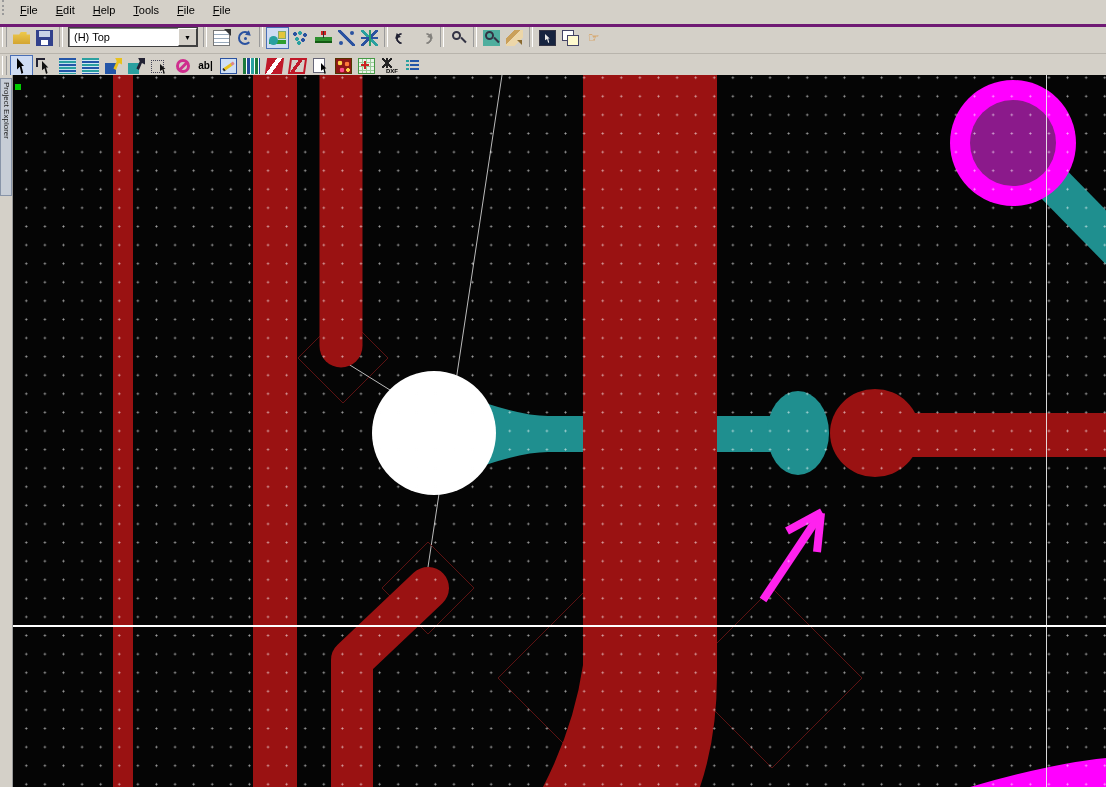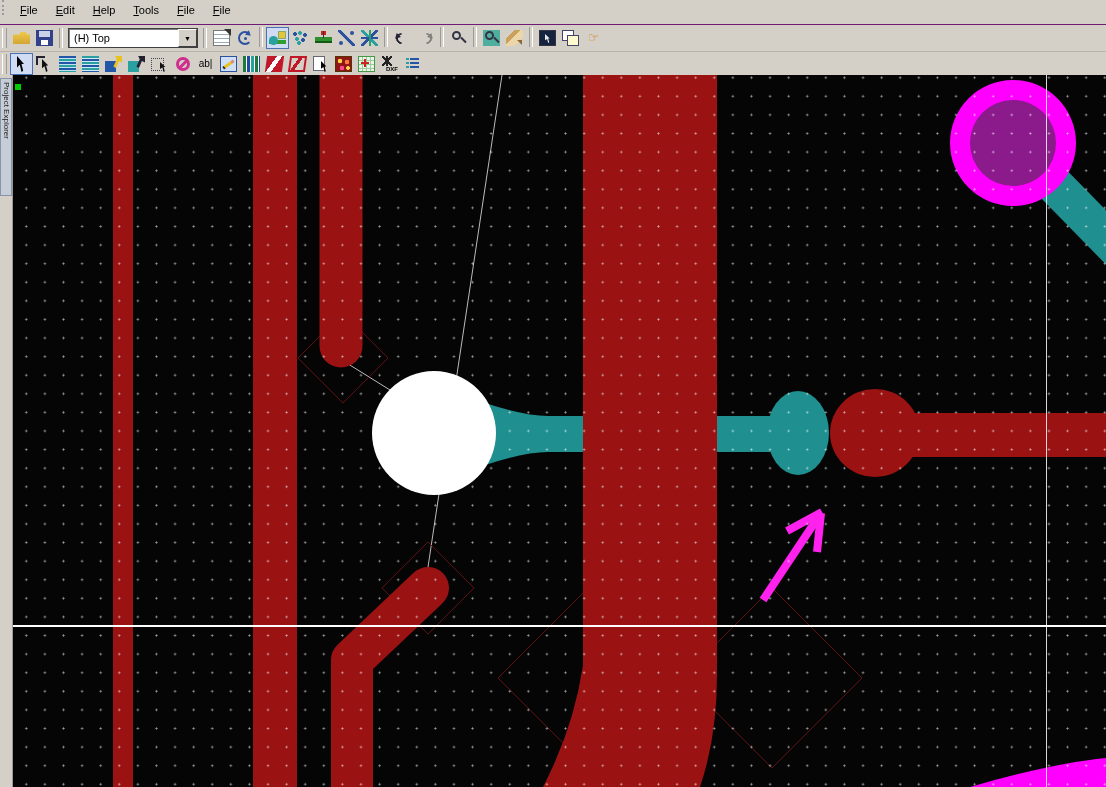--- a/index.html
+++ b/index.html
@@ -2,21 +2,21 @@
 <html><head>
 <meta charset="utf-8">
 <style>
   html,body{margin:0;padding:0}
   body{width:1106px;height:787px;background:#d4d0c8;font-family:"Liberation Sans",sans-serif;font-size:11px;overflow:hidden;position:relative}
   
   .menubar{height:24px;display:flex;background:#d4d0c8}
   .mgrip{width:4px;height:15px;border-left:2px dotted #9a9a9a;margin:0 3px 0 2px}
   .menu-item{display:inline-block;padding:4px 9px;color:#000;cursor:default}
   .menu-item::first-letter{text-decoration:underline}
-  .tbar{height:26px;display:flex;align-items:center;background:#d4d0c8;border-top:1px solid #701a75}
+  .tbar{height:26px;display:flex;align-items:flex-start;background:#d4d0c8;border-top:3px solid #701a75}
   .tbar2{height:24px;display:flex;align-items:center;background:#d4d0c8;border-top:1px solid #b8b4ac}
   .tsep{width:2px;height:20px;margin:0 3px;border-left:1px solid #9a9a9a;border-right:1px solid #ffffff}
   .tgrip{width:3px;height:20px;margin:0 3px 0 2px;border-left:1px solid #ffffff;border-right:1px solid #9a9a9a}
   button.tbtn{width:23px;height:22px;display:flex;align-items:center;justify-content:center;flex:none;border:1px solid transparent;background:transparent;padding:0;margin:0}
   button.tbtn.active{border:1px solid #4a6fb5;background:#cfdcf3}
   button.tbtn.disabled{opacity:.45;filter:grayscale(1)}
   .ticon{width:17px;height:16px;position:relative;display:block;box-sizing:border-box}
   
   .combo{width:130px;height:20px;background:#fff;display:flex;align-items:stretch;box-shadow:inset 1px 1px 0 #808080,inset -1px -1px 0 #fff;border:1px solid #404040;box-sizing:border-box;margin:0 2px}
   .combo-text{flex:1;padding:3px 0 0 5px;color:#000;font-size:11px;white-space:nowrap;overflow:hidden}
@@ -70,21 +70,21 @@
   .ic-waves-a{background:repeating-linear-gradient(180deg,#2456a8 0 2px,#bfe2ee 2px 3px,#2aa0a0 3px 5px,#bfe2ee 5px 6px)}
   .ic-waves-b{background:repeating-linear-gradient(180deg,#2aa0a0 0 2px,#cfeaf2 2px 3px,#2456a8 3px 5px,#cfeaf2 5px 6px)}
   .ic-layer-arrow-a{background:linear-gradient(#2456a8,#2456a8) left bottom/11px 11px no-repeat}
   .ic-layer-arrow-a::after{content:"";position:absolute;right:0;top:0;width:11px;height:12px;background:#e8c21e;clip-path:polygon(100% 0,100% 55%,72% 42%,45% 100%,22% 88%,52% 28%,38% 0)}
   .ic-layer-arrow-b{background:linear-gradient(#2aa0a0,#2aa0a0) left bottom/11px 11px no-repeat}
   .ic-layer-arrow-b::after{content:"";position:absolute;right:0;top:0;width:11px;height:12px;background:#223;clip-path:polygon(100% 0,100% 55%,72% 42%,45% 100%,22% 88%,52% 28%,38% 0)}
   .ic-shape-cursor::before{content:"";position:absolute;left:0;top:2px;width:11px;height:11px;border:1px dotted #445}
   .ic-shape-cursor::after{content:"";position:absolute;right:0;bottom:0;width:8px;height:10px;background:#111;clip-path:polygon(0 0,0 70%,30% 55%,45% 100%,60% 93%,45% 50%,68% 50%)}
   .ic-no-entry{border:3px solid #cf2e8e;border-radius:50%;width:14px;height:14px;margin:auto}
   .ic-no-entry::after{content:"";position:absolute;left:-2px;top:3px;width:12px;height:3px;background:#cf2e8e;transform:rotate(-45deg)}
-  .ic-text-tool{font-weight:normal;font-size:10px;color:#000;text-align:center;line-height:15px}
+  .ic-text-tool{font-weight:bold;font-size:10px;color:#000;text-align:center;line-height:15px}
   .ic-layer-pencil{background:#cfe0f5;border:1px solid #2a52a0}
   .ic-layer-pencil::after{content:"";position:absolute;left:1px;top:6px;width:13px;height:3px;background:linear-gradient(90deg,#333 0 2px,#e8c21e 2px 10px,#dd8888 10px);transform:rotate(-35deg)}
   .ic-columns{background:repeating-linear-gradient(90deg,#1d7a3c 0 3px,#fff 3px 4px,#234a9a 4px 7px,#fff 7px 8px,#2aa0a0 8px 11px,#fff 11px 12px)}
   .ic-flag-red{background:linear-gradient(120deg,#c01828 0 38%,#fff 38% 58%,#c01828 58%);transform:skewX(-8deg)}
   .ic-flag-outline{border:2px solid #c01828;background:linear-gradient(120deg,transparent 0 35%,#c01828 35% 55%,transparent 55%);transform:skewX(-8deg)}
   .ic-page-cursor::before{content:"";position:absolute;left:1px;top:0;width:10px;height:13px;background:#fff;border:1px solid #667}
   .ic-page-cursor::after{content:"";position:absolute;right:0;bottom:0;width:8px;height:11px;background:#000;clip-path:polygon(0 0,0 70%,30% 55%,45% 100%,60% 93%,45% 50%,68% 50%)}
   .ic-pads{background:#8e1616;border:1px solid #553300;background-image:radial-gradient(circle at 4px 4px,#ffd24a 2px,transparent 2.6px),radial-gradient(circle at 11px 5px,#ff7a3a 2px,transparent 2.6px),radial-gradient(circle at 6px 11px,#ff4a8a 2px,transparent 2.6px),radial-gradient(circle at 12px 11px,#ffd24a 1.6px,transparent 2.2px)}
   .ic-via-grid{background:#eaf4ea;border:1px solid #449944;background-image:repeating-linear-gradient(90deg,transparent 0 3px,#99cc99 3px 4px),repeating-linear-gradient(180deg,transparent 0 3px,#99cc99 3px 4px)}
   .ic-via-grid::after{content:"";position:absolute;left:2px;top:2px;width:8px;height:8px;background:linear-gradient(#cc2222,#cc2222) center/2px 100% no-repeat,linear-gradient(90deg,#cc2222,#cc2222) center/100% 2px no-repeat}

